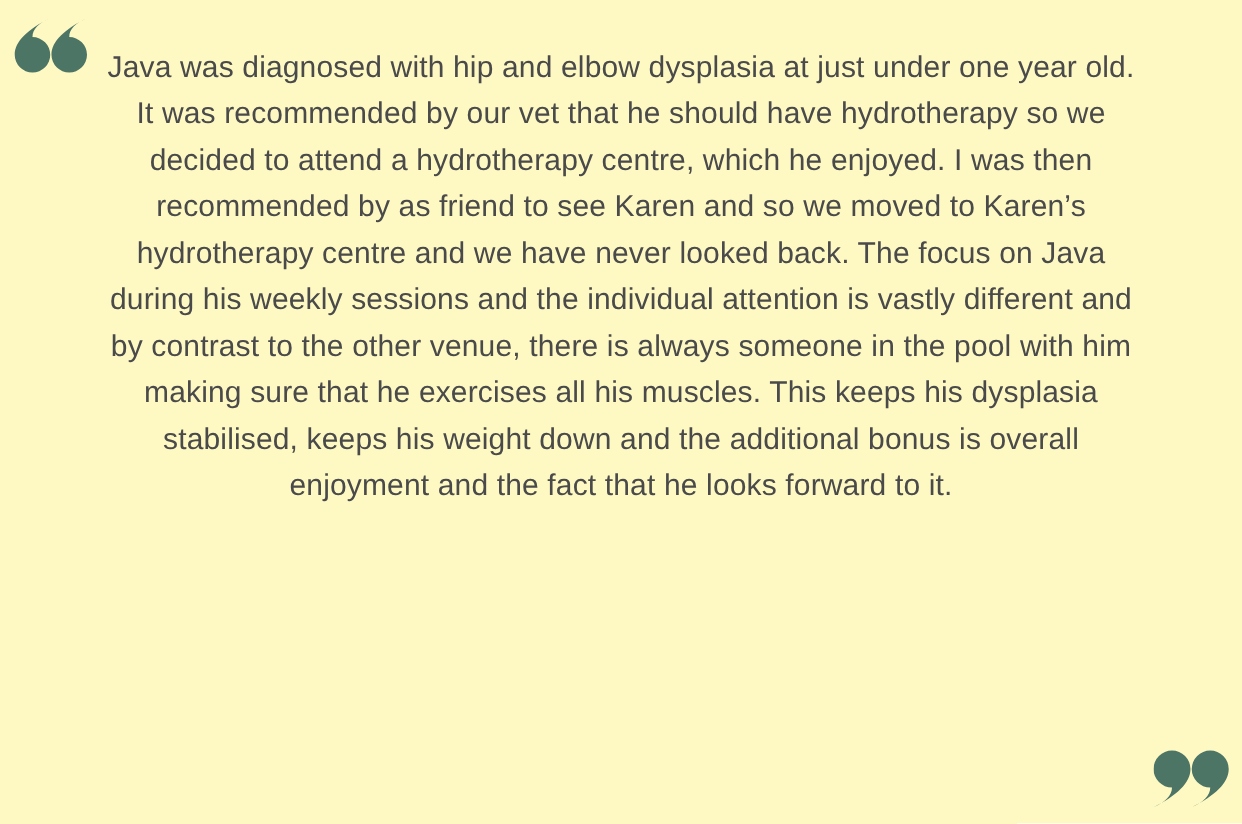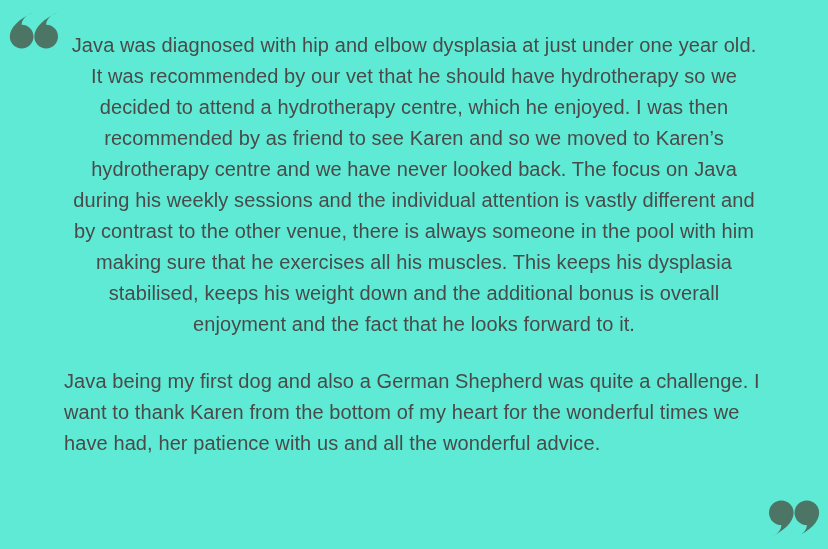--- a/index.html
+++ b/index.html
@@ -4,21 +4,21 @@
 <style>
   html, body {
     margin: 0;
     padding: 0;
     background: #ffffff;
   }
   .card {
     position: relative;
     width: 828px;
     height: 549px;
-    background: #5eead4;
+    background: #fef9c3;
     overflow: hidden;
     font-family: "Liberation Sans", "DejaVu Sans", sans-serif;
   }
   .quote-icon {
     position: absolute;
     display: block;
   }
   .quote-icon.open {
     left: 9px;
     top: 8px;
@@ -65,21 +65,20 @@
 
 <div class="card">
 
   <svg class="quote-icon open" viewBox="0 0 60 44" xmlns="http://www.w3.org/2000/svg" aria-hidden="true" fill="#4d7565">
     <path d="M30 0 C12 9 1 19 1 30 A14.5 14.5 0 1 0 15.5 15.5 C15.5 9 21 4 30 0 Z"></path>
     <path d="M60 0 C42 9 31 19 31 30 A14.5 14.5 0 1 0 45.5 15.5 C45.5 9 51 4 60 0 Z"></path>
   </svg>
 
   <div class="content">
     <p class="para para-1">Java was diagnosed with hip and elbow dysplasia at just under one year old. It was recommended by our vet that he should have hydrotherapy so we decided to attend a hydrotherapy centre, which he enjoyed. I was then recommended by as friend to see Karen and so we moved to Karen’s hydrotherapy centre and we have never looked back. The focus on Java during his weekly sessions and the individual attention is vastly different and by contrast to the other venue, there is always someone in the pool with him making sure that he exercises all his muscles. This keeps his dysplasia stabilised, keeps his weight down and the additional bonus is overall enjoyment and the fact that he looks forward to it.</p>
-    <p class="para para-2">Java being my first dog and also a German Shepherd was quite a challenge. I want to thank Karen from the bottom of my heart for the wonderful times we have had, her patience with us and all the wonderful advice.</p>
   </div>
 
   <svg class="quote-icon close" viewBox="0 0 60 44" xmlns="http://www.w3.org/2000/svg" aria-hidden="true" fill="#4d7565">
     <path d="M30 0 C12 9 1 19 1 30 A14.5 14.5 0 1 0 15.5 15.5 C15.5 9 21 4 30 0 Z"></path>
     <path d="M60 0 C42 9 31 19 31 30 A14.5 14.5 0 1 0 45.5 15.5 C45.5 9 51 4 60 0 Z"></path>
   </svg>
 
 </div>
 
 </body></html>

